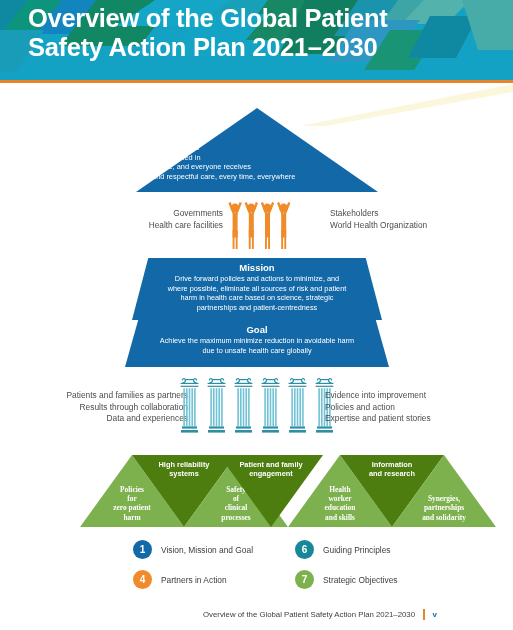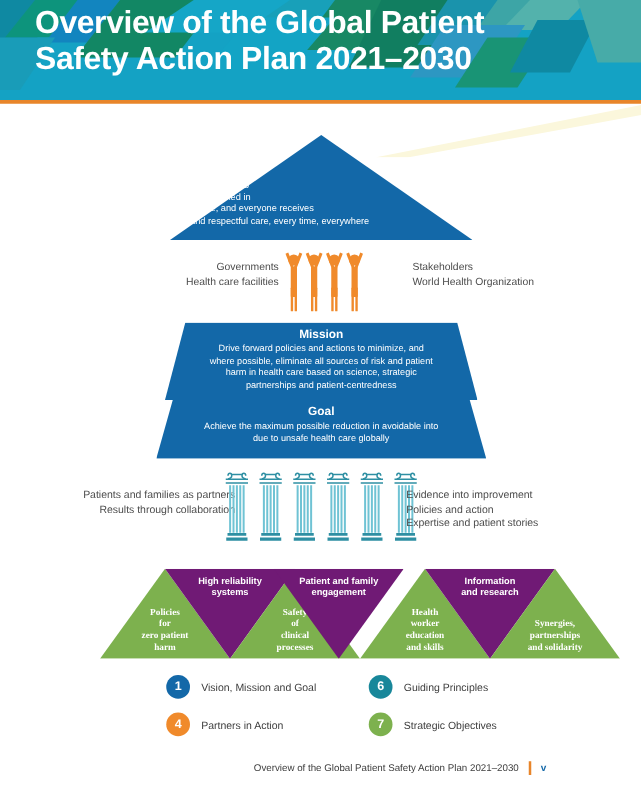--- a/index.html
+++ b/index.html
@@ -93,21 +93,21 @@
   .pillars-group{
     position:absolute;left:178px;top:1px;width:158px;height:60px;
     display:flex;justify-content:space-between;align-items:flex-start;
   }
   
   .greenband{
     position:absolute;left:80px;top:455px;width:360px;height:72px;
   }
   .gtri{position:absolute;top:0;width:104px;height:72px;}
   .gtri.up{background:#7DB14E;clip-path:polygon(50% 0%,100% 100%,0% 100%);}
-  .gtri.down{background:#701a75;clip-path:polygon(0% 0%,100% 0%,50% 100%);}
+  .gtri.down{background:#4d7c0f;clip-path:polygon(0% 0%,100% 0%,50% 100%);}
   .gtri .lbl{
     position:absolute;left:0;width:104px;text-align:center;color:#fff;
     font-size:7.4px;line-height:9.3px;font-weight:600;
   }
   .gtri.up .lbl{bottom:5px;font-family:Liberation Serif, serif;}
   .gtri.down .lbl{top:5px;}
   
   .legend{
     position:absolute;left:133px;top:540px;width:330px;height:52px;
   }
@@ -241,28 +241,29 @@
   <div class="mission-title">Mission</div>
   <div class="mission-body">Drive forward policies and actions to minimize, and</div>
   <div class="mission-body">where possible, eliminate all sources of risk and patient</div>
   <div class="mission-body">harm in health care based on science, strategic</div>
   <div class="mission-body">partnerships and patient-centredness</div>
 </div>
 
 <div class="goal"></div>
 <div class="goal-text" style="top:324px;left:125px;">
   <div class="goal-title">Goal</div>
-  <div class="goal-body">Achieve the maximum possible reduction in avoidable into</div>
+  <div class="goal-body">Achieve the maximum minimize reduction in avoidable harm</div>
   <div class="goal-body">due to unsafe health care globally</div>
 </div>
 
 <div class="pillars-row">
   <div class="pillars-left">
     <div>Patients and families as partners</div>
     <div>Results through collaboration</div>
+    <div>Data and experiences</div>
   </div>
   <div class="pillars-group">
     <svg width="23" height="60" viewBox="0 0 23 60">
       <g stroke="#2E8FA3" fill="none" stroke-width="1.2">
         <path d="M2.6 8.4 h17.8"></path>
           <path d="M2.6 11.3 h17.8"></path>
         <path d="M4.4 5.6 C4.4 2.8 7.4 2.8 7.4 5.6 C7.4 7.4 5.4 8.0 4.4 8.2"></path>
         <path d="M18.6 5.6 C18.6 2.8 15.6 2.8 15.6 5.6 C15.6 7.4 17.6 8.0 18.6 8.2"></path>
         <path d="M7.2 4.6 h8.6"></path>
       </g>

